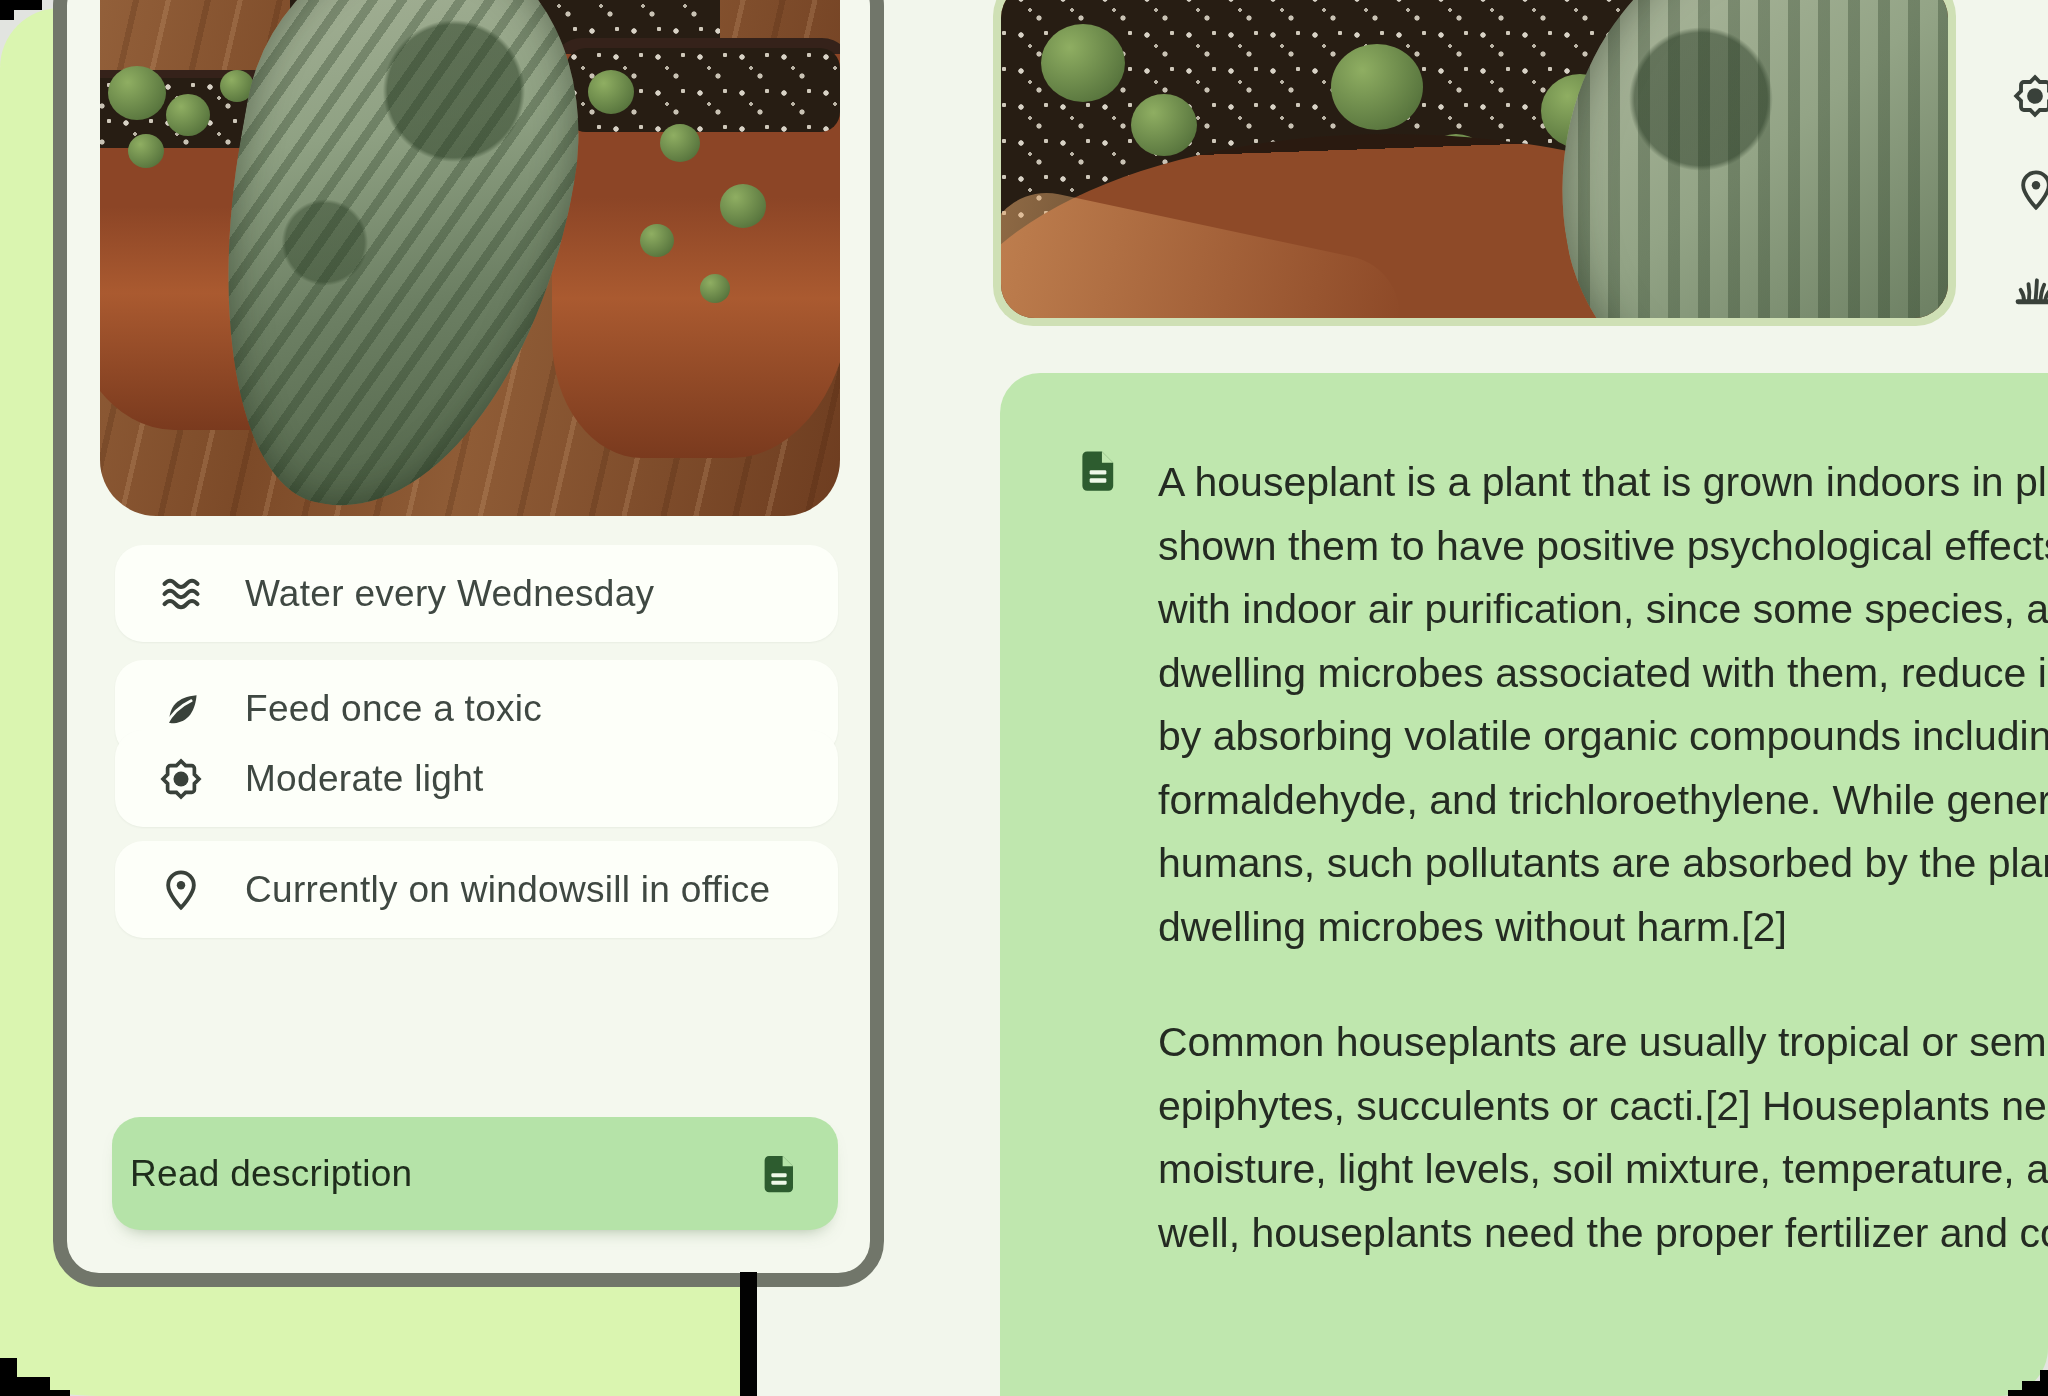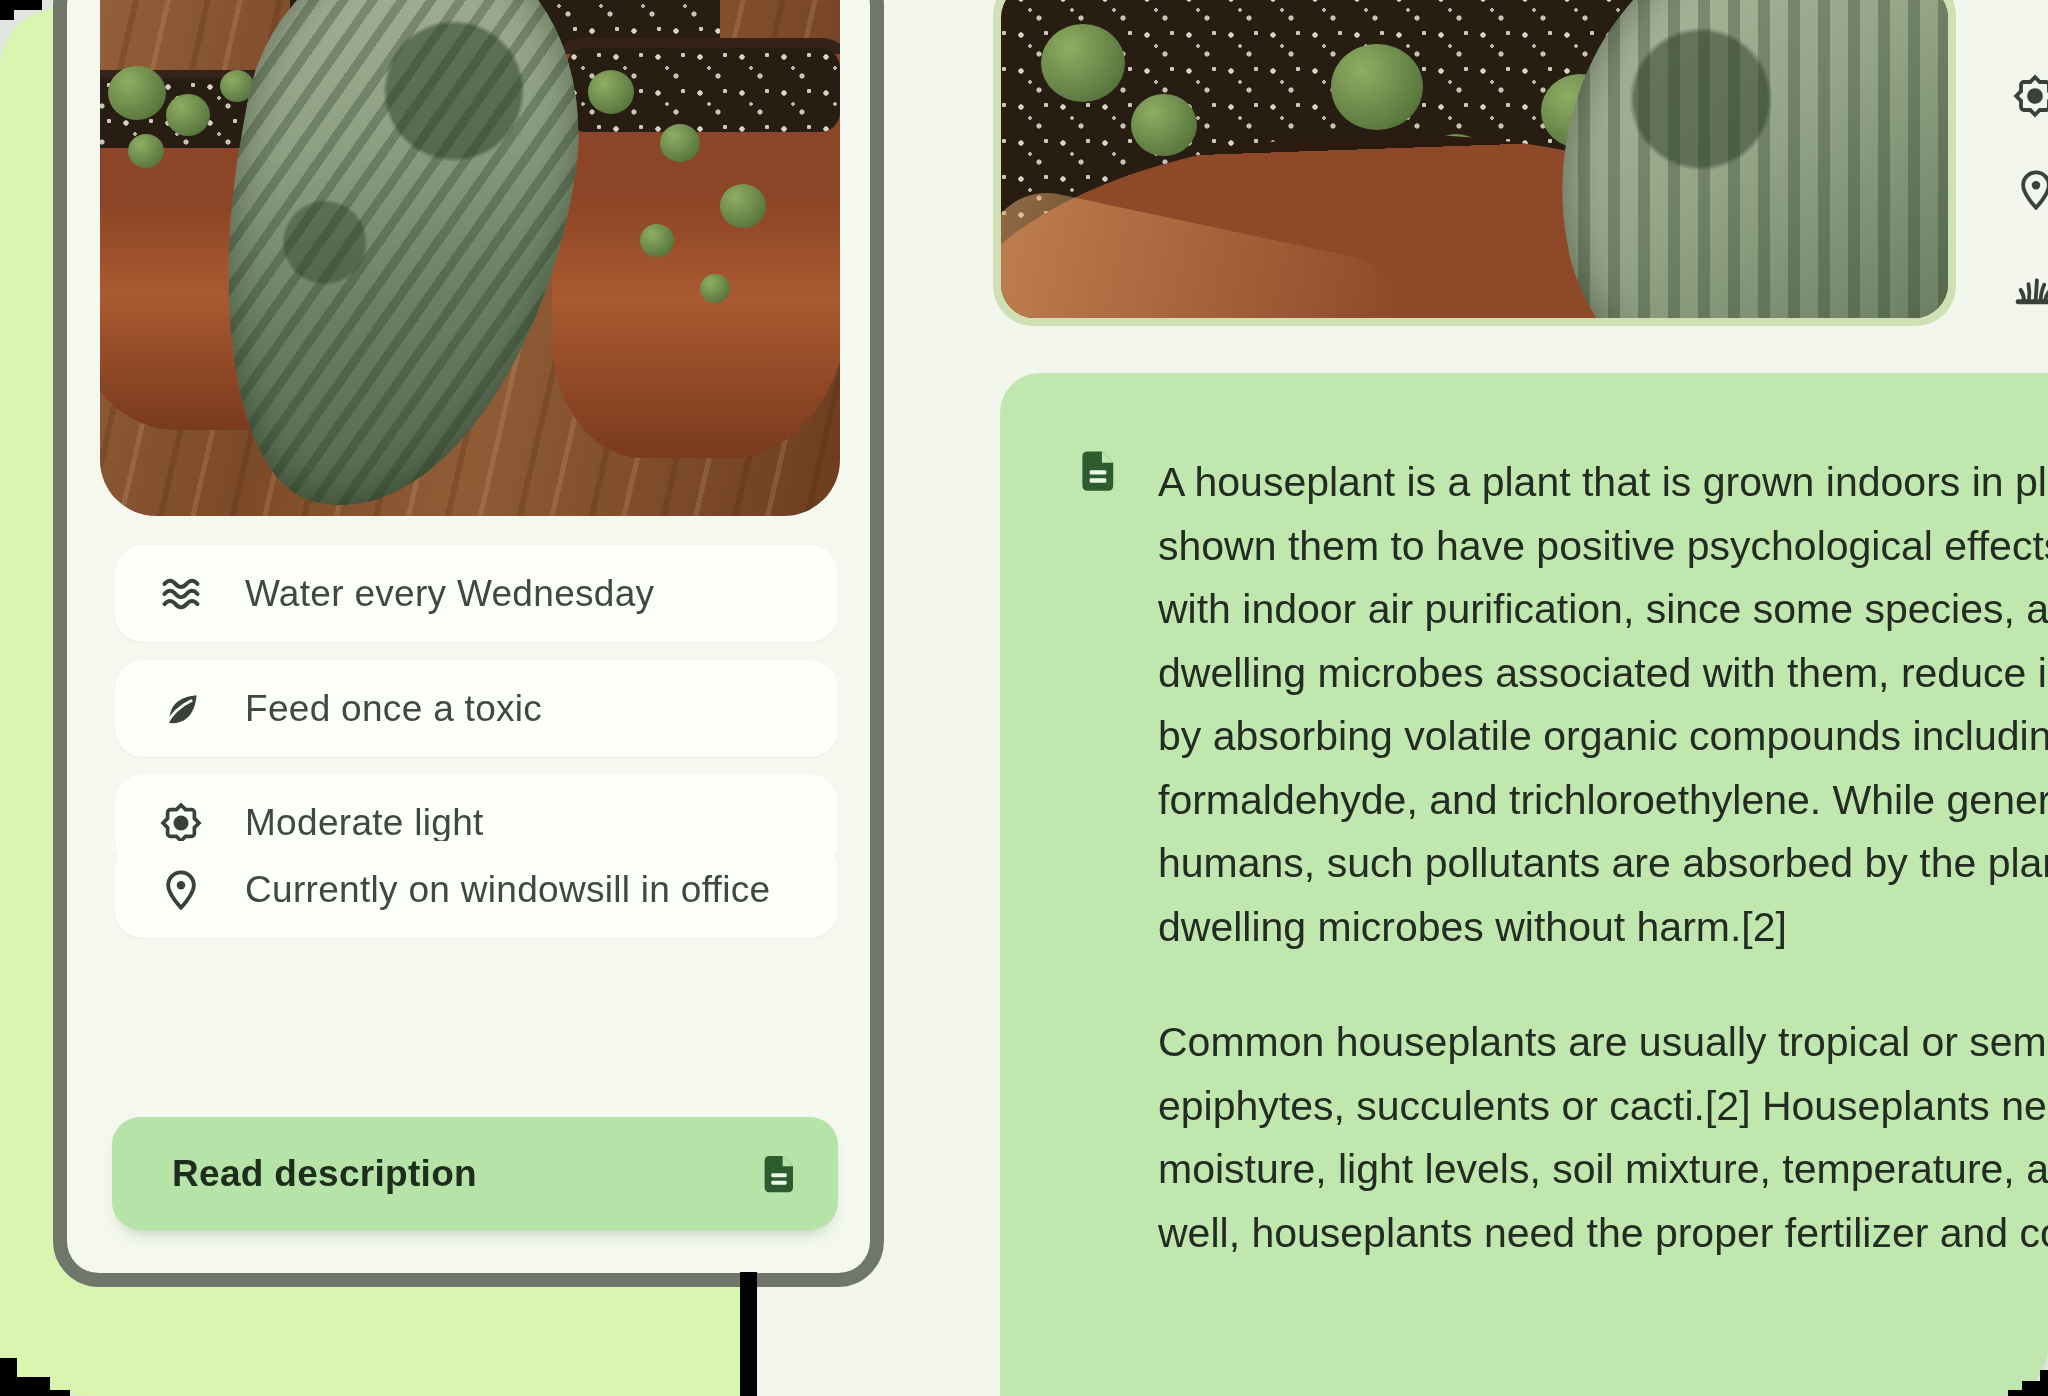--- a/index.html
+++ b/index.html
@@ -56,21 +56,21 @@
       linear-gradient(150deg,#b3bda3 0%,#93a486 40%,#6f8265 70%,#525f48 100%);
     box-shadow:inset 0 0 46px rgba(18,28,14,.5)}
 
   
   .care-item{left:48px;width:723px;height:97px;background:var(--itembg);border-radius:28px;
     display:flex;align-items:center;box-shadow:0 1px 2px rgba(90,100,80,.07)}
   .care-item .ic{width:44px;height:44px;margin-left:44px;flex:0 0 auto}
   .care-item .lbl{margin-left:42px;font-size:37px;color:var(--textbody);letter-spacing:.3px}
   .read-btn{left:45px;top:1143px;width:726px;height:113px;background:var(--btnbg);border-radius:28px;
     display:flex;align-items:center;box-shadow:0 10px 18px -12px rgba(70,110,60,.55)}
-  .read-btn .lbl{margin-left:60px;font-size:37px;font-weight:700;color:#1f2d1c;letter-spacing:.3px}
+  .read-btn .lbl{margin-left:18px;font-size:37px;font-weight:400;color:#1f2d1c;letter-spacing:.3px}
   .read-btn .ic{width:46px;height:46px;margin-left:auto;margin-right:36px}
 
   
   .photo2-card{left:993px;top:-24px;width:963px;height:350px;background:#cfe0b5;
     border-radius:40px;padding:8px;z-index:3}
   .photo2{width:100%;height:100%;border-radius:34px;overflow:hidden;position:relative;
     background:linear-gradient(115deg,#8a5732 0%,#6f4024 45%,#5f3118 100%)}
 
   
   .edge-ic{width:46px;height:46px;z-index:3}
@@ -127,21 +127,21 @@
   </div>
 
   <div class="abs care-item" style="top:686px">
     <svg class="ic" viewBox="0 0 24 24">
       <path d="M5.5 19.5C5.5 10.5 10 5.5 20.5 4.5 19.5 15 14.5 19.8 6.8 19.8Z" fill="var(--icondark)"></path>
       <path d="M3.5 21C7 14.5 11 10.5 17.5 7.5" stroke="#fdfff9" stroke-width="1.6" fill="none" stroke-linecap="round"></path>
     </svg>
     <span class="lbl">Feed once a toxic</span>
   </div>
 
-  <div class="abs care-item" style="top:800px">
+  <div class="abs care-item" style="top:756px">
     <svg class="ic" viewBox="0 0 24 24">
       <path d="M12 2.2l2.5 2.5h3.3a1.5 1.5 0 0 1 1.5 1.5v3.3L21.8 12l-2.5 2.5v3.3a1.5 1.5 0 0 1-1.5 1.5h-3.3L12 21.8l-2.5-2.5H6.2a1.5 1.5 0 0 1-1.5-1.5v-3.3L2.2 12l2.5-2.5V6.2a1.5 1.5 0 0 1 1.5-1.5h3.3z" fill="none" stroke="var(--icondark)" stroke-width="2"></path>
       <circle cx="12" cy="12" r="4.1" fill="var(--icondark)"></circle>
     </svg>
     <span class="lbl">Moderate light</span>
   </div>
 
   <div class="abs care-item" style="top:867px">
     <svg class="ic" viewBox="0 0 24 24">
       <path d="M12 2.4c-3.9 0-7 3.1-7 7 0 5 7 12.2 7 12.2s7-7.2 7-12.2c0-3.9-3.1-7-7-7z" fill="none" stroke="var(--icondark)" stroke-width="2.1"></path>

